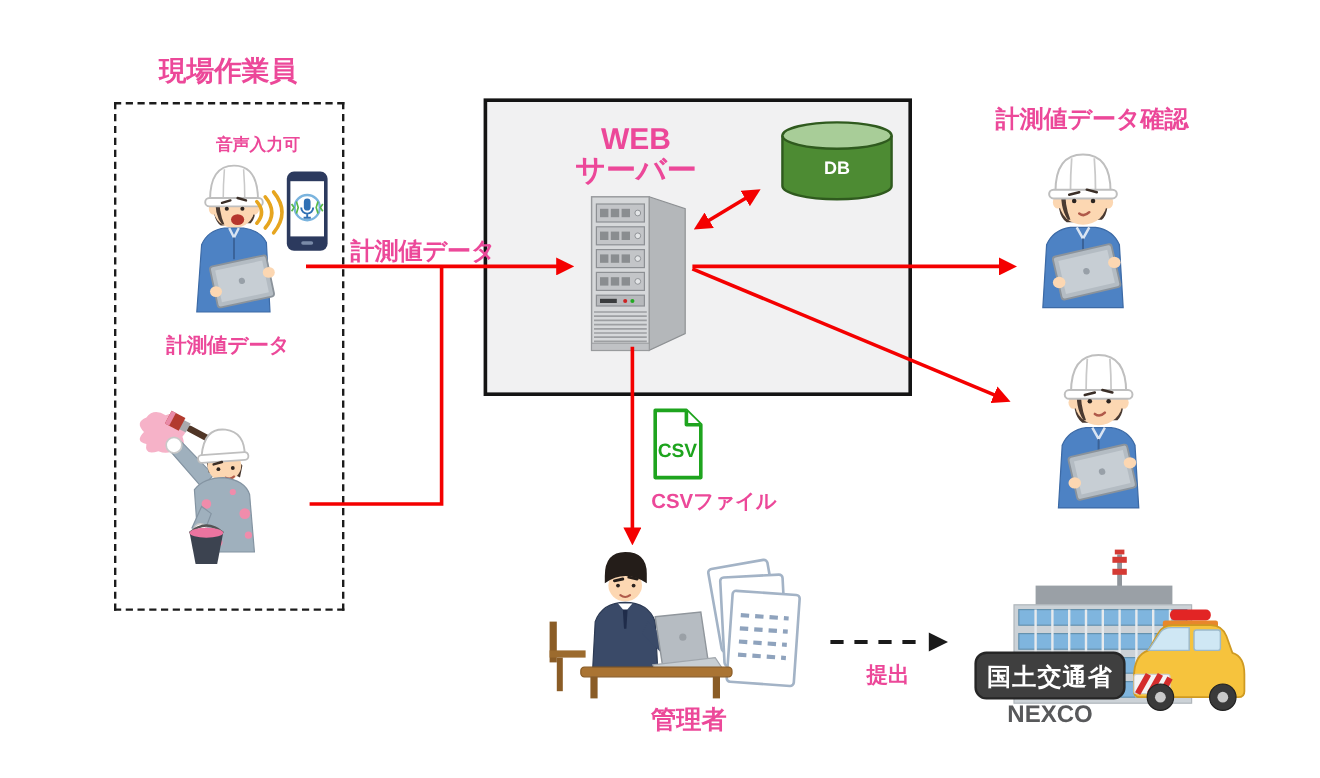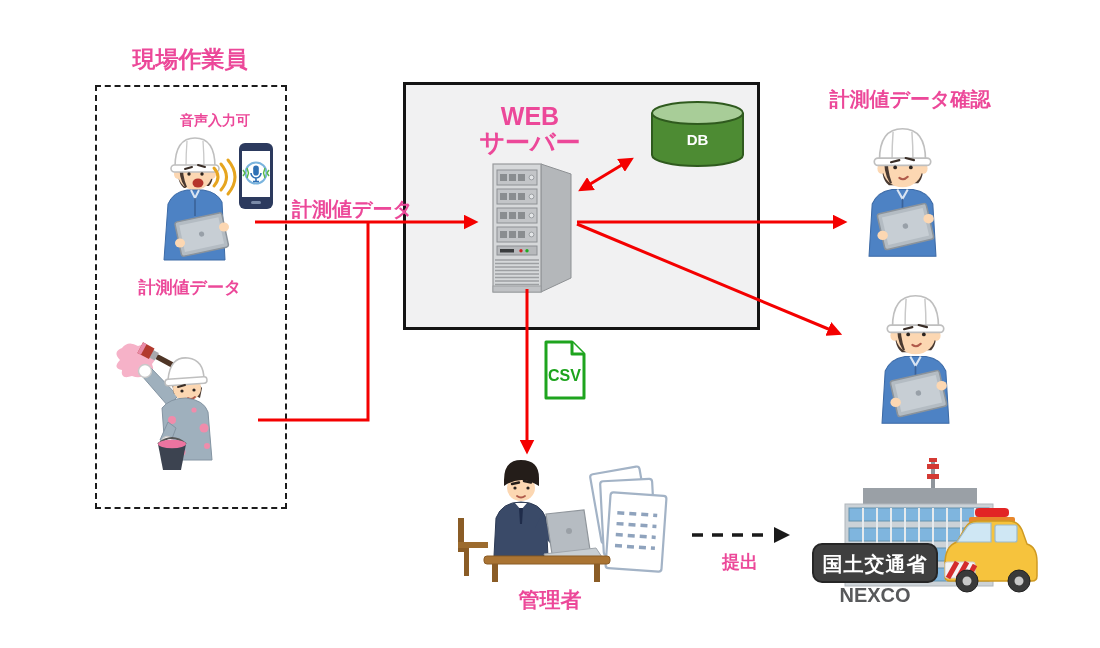--- a/index.html
+++ b/index.html
@@ -210,20 +210,21 @@
     <ellipse cx="52.5" cy="15" rx="45.5" ry="11" fill="#a8cd98" stroke="#2f5a1e" stroke-width="2"></ellipse>
     <text x="52.5" y="47" text-anchor="middle" font-size="15" font-weight="600" fill="#ffffff">DB</text>
   </svg>
 
   <svg class="abs" style="left:540px;top:340px;" width="50" height="62" viewBox="0 0 50 62">
     <path d="M6,2 L32,2 L44,14 L44,58 L6,58 Z" fill="#ffffff" stroke="#1ea41e" stroke-width="3" stroke-linejoin="round"></path>
     <path d="M32,2 L32,14 L44,14" fill="#ffffff" stroke="#1ea41e" stroke-width="3" stroke-linejoin="round"></path>
     <text x="24.5" y="41" text-anchor="middle" font-size="16" font-weight="bold" fill="#1ea41e">CSV</text>
   </svg>
 
+  <div class="lbl center" style="left:520px;top:406px;width:150px;font-size:17px;">CSVファイル</div>
 
   <svg class="abs" style="left:450px;top:458px;" width="228" height="125" viewBox="0 0 228 125">
 
     <g>
       <g transform="rotate(-10 170 50)">
         <rect x="146" y="12" width="50" height="70" rx="3" fill="#fff" stroke="#a3b3c6" stroke-width="2.2"></rect>
         <line x1="154" y1="30" x2="172" y2="30" stroke="#8fa3bd" stroke-width="3" stroke-dasharray="6 4"></line>
         <line x1="154" y1="42" x2="170" y2="42" stroke="#8fa3bd" stroke-width="3" stroke-dasharray="6 4"></line>
         <line x1="154" y1="54" x2="168" y2="54" stroke="#8fa3bd" stroke-width="3" stroke-dasharray="6 4"></line>
       </g>
@@ -259,21 +260,21 @@
 
     <polygon points="96,56 134,52 140,92 102,96" fill="#b6bcc2" stroke="#90969c" stroke-width="1.2"></polygon>
     <circle cx="119" cy="73" r="3" fill="#9aa0a6"></circle>
     <polygon points="94,96 146,90 152,99 98,105" fill="#c8ced2" stroke="#a0a6ac" stroke-width="1"></polygon>
 
     <rect x="34" y="98" width="126" height="8" rx="3" fill="#aa7433" stroke="#8a5c26" stroke-width="1"></rect>
     <rect x="42" y="106" width="6" height="18" fill="#8a5c26"></rect>
     <rect x="144" y="106" width="6" height="18" fill="#8a5c26"></rect>
   </svg>
 
-  <div class="lbl center" style="left:495px;top:586px;width:110px;font-size:21px;">管理者</div>
+  <div class="lbl center" style="left:519px;top:586px;width:110px;font-size:21px;">管理者</div>
 
   <div class="lbl center" style="left:810px;top:86px;width:200px;font-size:20px;">計測値データ確認</div>
 
   <svg class="abs" style="left:845px;top:118px;" width="115" height="147">
     <use href="#sym-worker"></use>
   </svg>
 
   <svg class="abs" style="left:858px;top:285px;" width="115" height="147">
     <use href="#sym-worker"></use>
   </svg>

